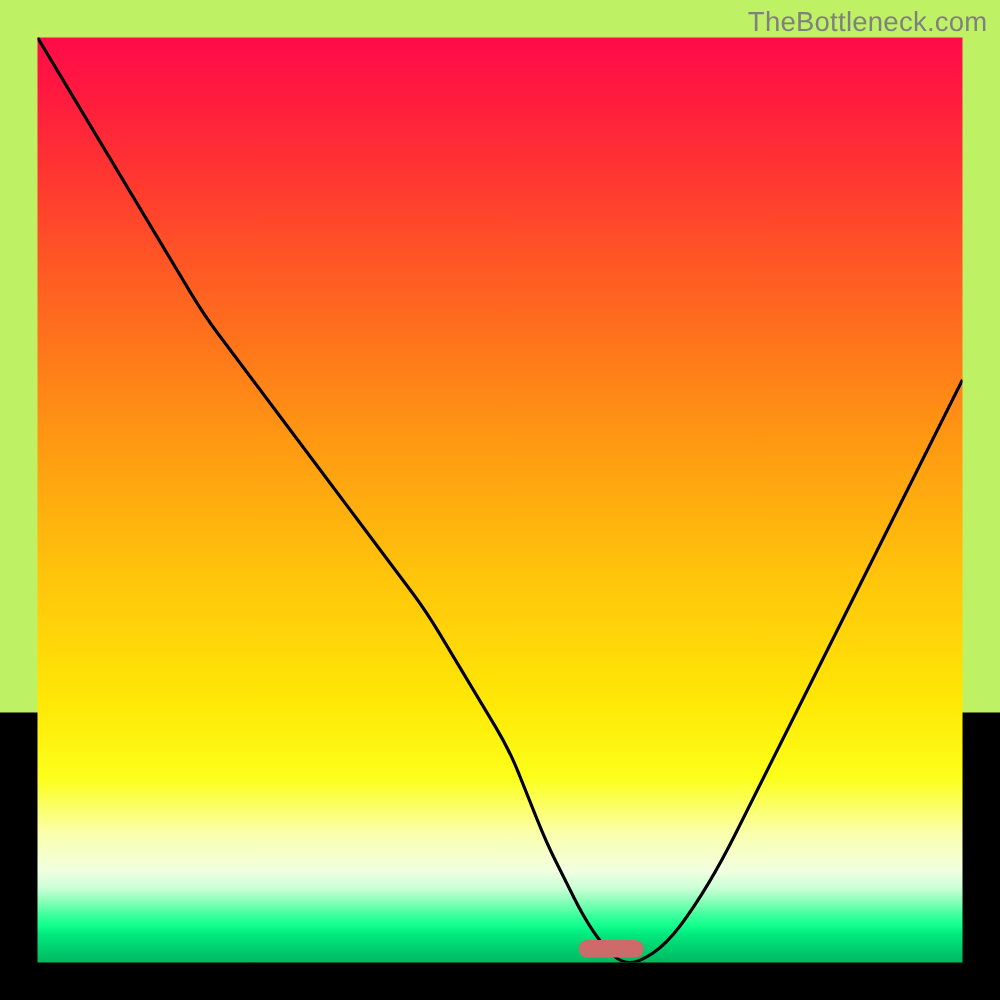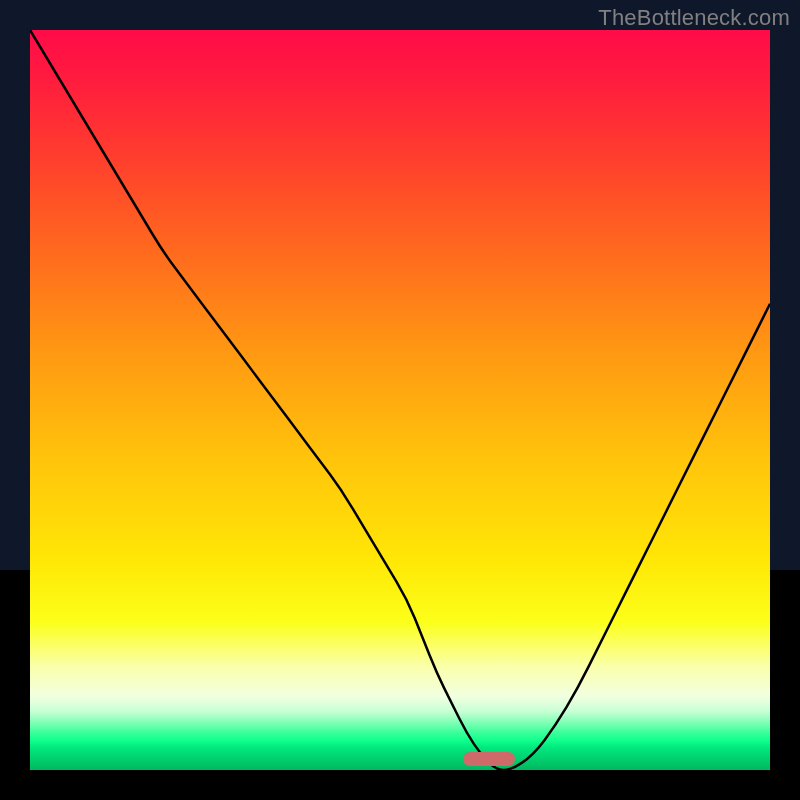--- a/index.html
+++ b/index.html
@@ -8,21 +8,21 @@
     width: 800px;
     height: 800px;
     overflow: hidden;
     background: #000;
     font-family: Arial, Helvetica, sans-serif;
   }
   .frame {
     position: relative;
     width: 800px;
     height: 570px;
-    background: #0f172a;
+    background: #bef264;
   }
   .plot-area {
     position: absolute;
     left: 30px;
     top: 30px;
     width: 740px;
     height: 740px;
     background: linear-gradient(to bottom,
       #ff0b49 0%,
       #ff1a3f 6%,

